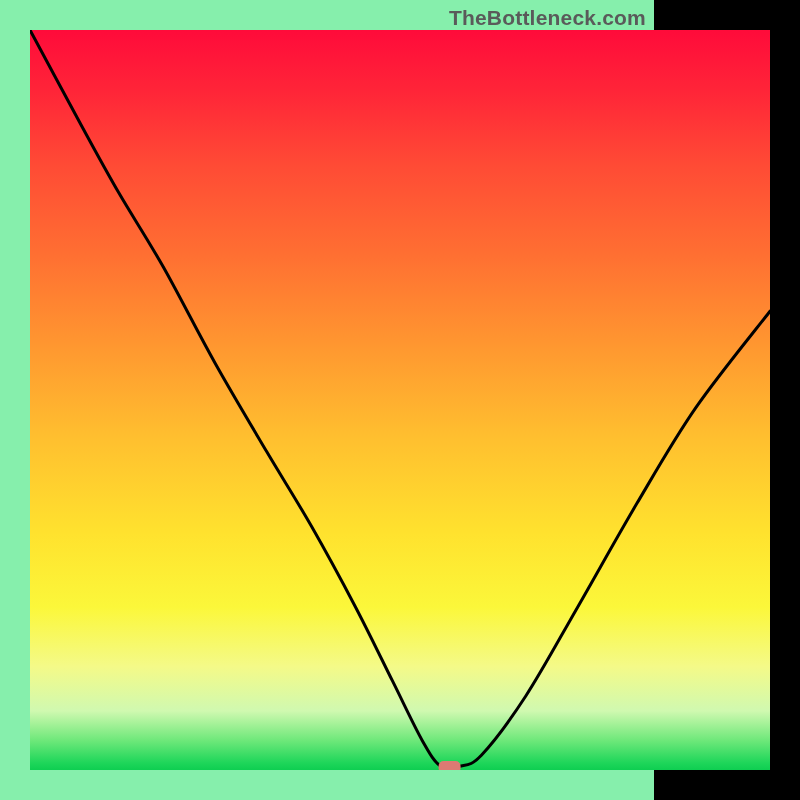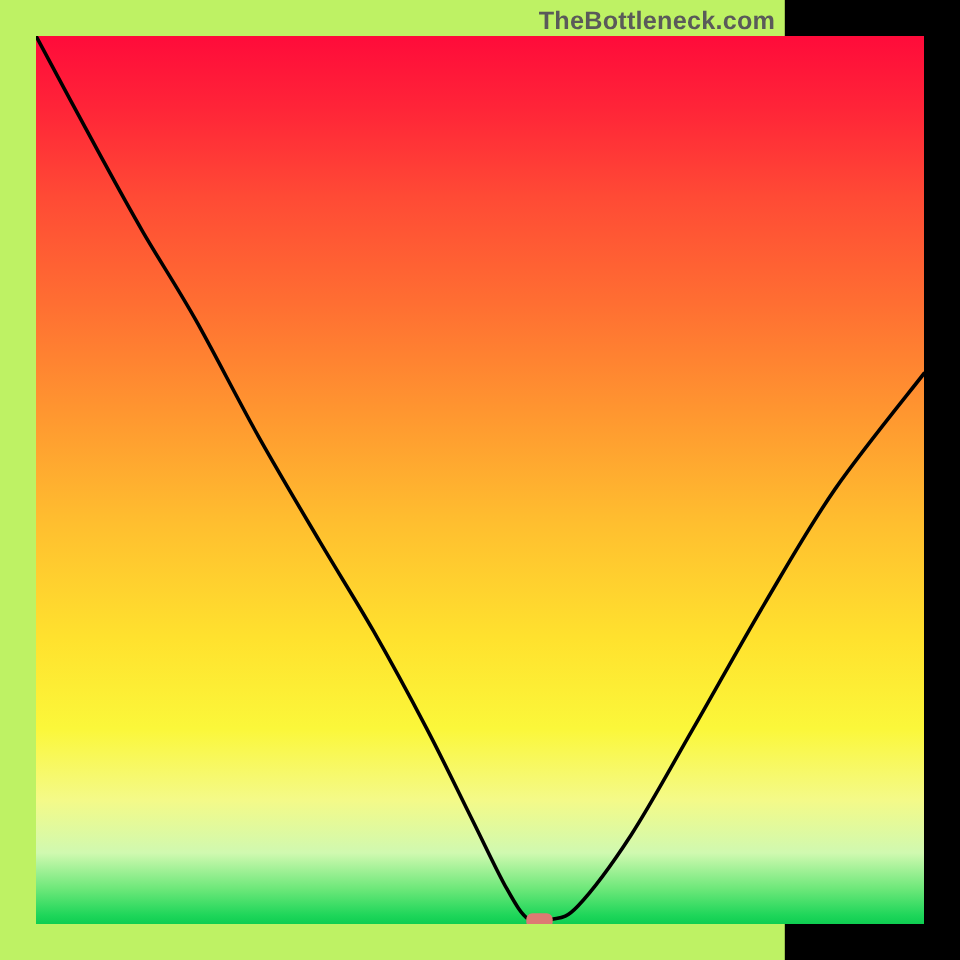--- a/index.html
+++ b/index.html
@@ -9,21 +9,21 @@
     height: 800px;
     background: #000;
     overflow: hidden;
   }
   .frame {
     position: absolute;
     left: 0;
     top: 0;
     width: 654px;
     height: 800px;
-    background: #bef264;
+    background: #86efac;
   }
   .plot-area {
     position: absolute;
     left: 30px;
     top: 30px;
     width: 740px;
     height: 740px;
     
     background: linear-gradient(
       to bottom,

